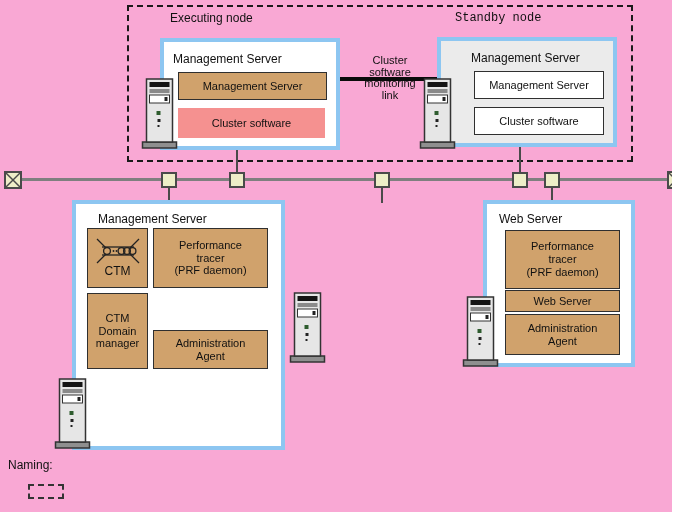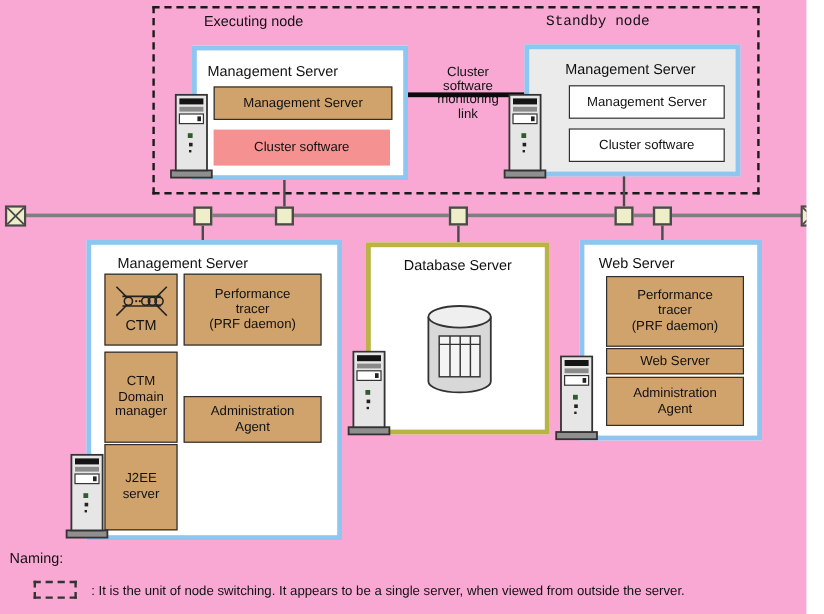--- a/index.html
+++ b/index.html
@@ -136,53 +136,37 @@
 (PRF daemon)</div>
 
     <div class="comp preline" style="left:11px;top:89px;width:59px;height:74px;">CTM
 Domain
 manager</div>
 
 
     <div class="comp preline" style="left:77px;top:126px;width:113px;height:37px;">Administration
 Agent</div>
 
-    <div class="comp preline" style="left:11px;top:166px;width:59px;height:70px;">J2EE
-server</div>
 
   </div>
 
   <div class="abs" style="left:54px;top:378px;">
     <svg width="37" height="72" viewBox="0 0 36 72">
       <rect x="1" y="64" width="34" height="6" fill="#8f8f8f" stroke="#333" stroke-width="1.5"></rect>
       <rect x="5" y="1" width="26" height="63" fill="#e6e6e6" stroke="#333" stroke-width="1.5"></rect>
       <rect x="8" y="4" width="20" height="5" fill="#141414"></rect>
       <rect x="8" y="11" width="20" height="4" fill="#8a8a8a"></rect>
       <rect x="8" y="17" width="20" height="8" fill="#ffffff" stroke="#333" stroke-width="1"></rect>
       <rect x="23" y="19" width="3" height="4" fill="#222"></rect>
       <rect x="15" y="33" width="4" height="4" fill="#2e5c2e"></rect>
       <rect x="16" y="41" width="3" height="3" fill="#222"></rect>
       <rect x="16" y="47" width="2" height="2" fill="#222"></rect>
     </svg>
   </div>
 
-  <div class="abs group-box olive" style="left:305px;top:202px;width:153px;height:160px;">
-    <div class="group-title" style="left:0;right:0;top:8px;text-align:center;">Database Server</div>
-    <div class="abs" style="left:45px;top:46px;">
-      <svg width="58" height="78" viewBox="0 0 58 78">
-        <path d="M3,12 v54 a26,9 0 0 0 52,0 v-54" fill="#d8d8d8" stroke="#333" stroke-width="1.5"></path>
-        <ellipse cx="29" cy="12" rx="26" ry="9" fill="#efefef" stroke="#333" stroke-width="1.5"></ellipse>
-        <rect x="12" y="28" width="34" height="34" fill="#f4f4f4" stroke="#333" stroke-width="1.2"></rect>
-        <line x1="12" y1="35" x2="46" y2="35" stroke="#333" stroke-width="1.2"></line>
-        <line x1="21" y1="28" x2="21" y2="62" stroke="#333" stroke-width="1.2"></line>
-        <line x1="29.5" y1="28" x2="29.5" y2="62" stroke="#333" stroke-width="1.2"></line>
-        <line x1="38" y1="28" x2="38" y2="62" stroke="#333" stroke-width="1.2"></line>
-      </svg>
-    </div>
-  </div>
 
   <div class="abs" style="left:289px;top:292px;">
     <svg width="37" height="72" viewBox="0 0 36 72">
       <rect x="1" y="64" width="34" height="6" fill="#8f8f8f" stroke="#333" stroke-width="1.5"></rect>
       <rect x="5" y="1" width="26" height="63" fill="#e6e6e6" stroke="#333" stroke-width="1.5"></rect>
       <rect x="8" y="4" width="20" height="5" fill="#141414"></rect>
       <rect x="8" y="11" width="20" height="4" fill="#8a8a8a"></rect>
       <rect x="8" y="17" width="20" height="8" fill="#ffffff" stroke="#333" stroke-width="1"></rect>
       <rect x="23" y="19" width="3" height="4" fill="#222"></rect>
       <rect x="15" y="33" width="4" height="4" fill="#2e5c2e"></rect>
@@ -210,15 +194,14 @@
       <rect x="8" y="17" width="20" height="8" fill="#ffffff" stroke="#333" stroke-width="1"></rect>
       <rect x="23" y="19" width="3" height="4" fill="#222"></rect>
       <rect x="15" y="33" width="4" height="4" fill="#2e5c2e"></rect>
       <rect x="16" y="41" width="3" height="3" fill="#222"></rect>
       <rect x="16" y="47" width="2" height="2" fill="#222"></rect>
     </svg>
   </div>
 
   <div class="abs lbl" style="left:8px;top:459px;">Naming:</div>
   <div class="abs legend-sym" style="left:28px;top:484px;width:36px;height:15px;"></div>
-  <div class="abs legend-desc" style="left:76px;top:487px;width:600px;">: It is the unit of node switching. It appears to be a single server, when viewed from outside the server.</div>
 
 </div>
 
 </body></html>

